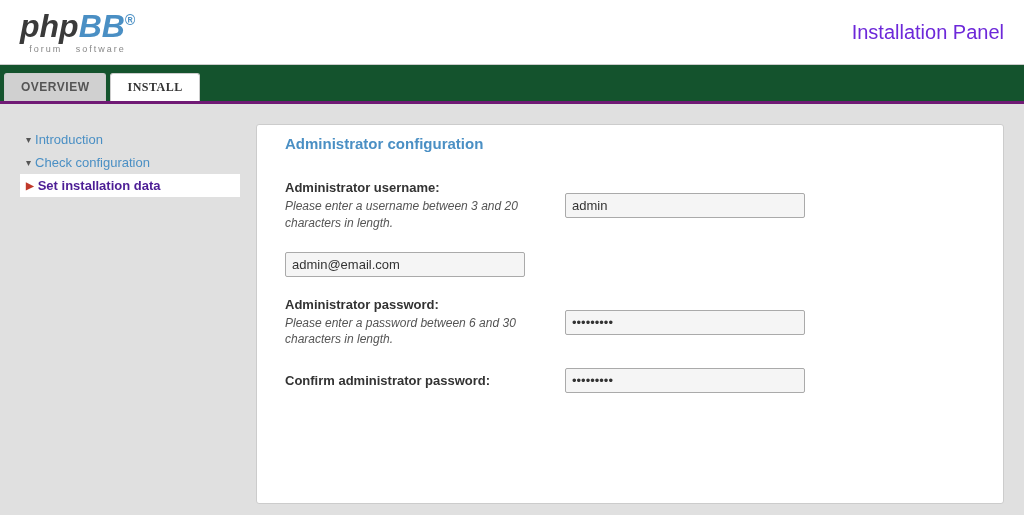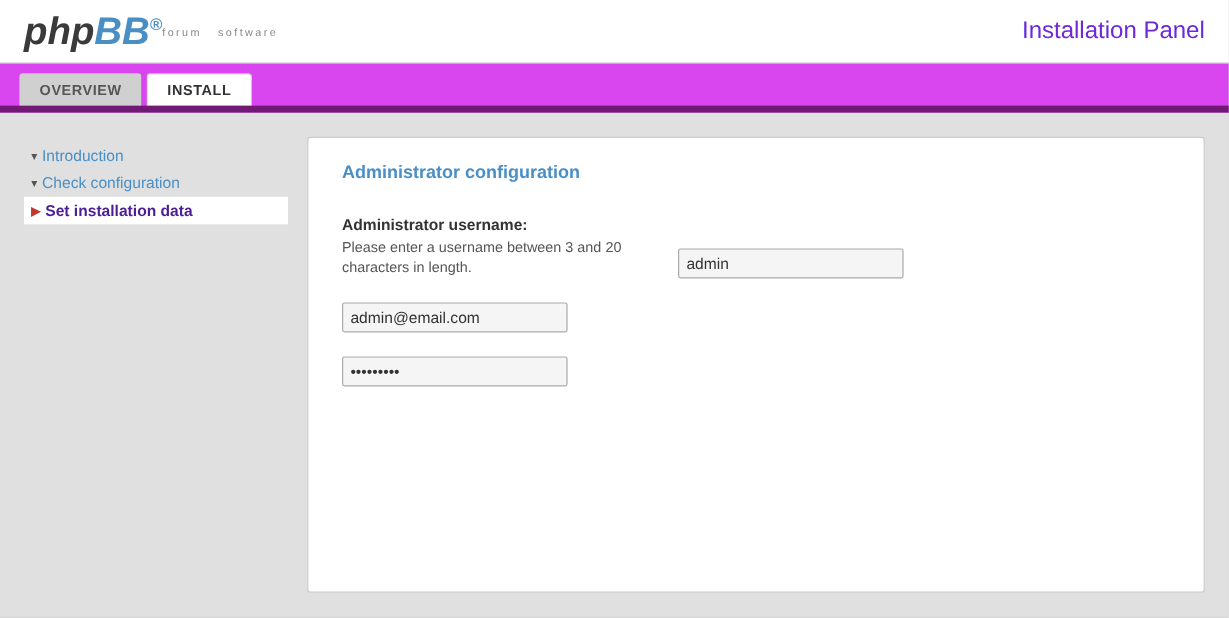--- a/index.html
+++ b/index.html
@@ -14,21 +14,21 @@
     .header {
       background: #ffffff;
       display: flex;
       align-items: center;
       justify-content: space-between;
       padding: 10px 20px;
       border-bottom: 1px solid #ccc;
     }
     .logo-img-area {
       display: flex;
-      flex-direction: row;
+      flex-direction: column;
       align-items: center;
     }
     .logo-text-main {
       font-size: 32px;
       font-weight: bold;
       font-style: italic;
       line-height: 1;
     }
     .logo-text-main .php-part { color: #3a3a3a; }
     .logo-text-main .bb-part { color: #4a8fc4; }
@@ -41,23 +41,23 @@
       margin-top: 2px;
     }
     .header-title {
       font-size: 20px;
       color: #6d28d9;
       font-weight: normal;
     }
 
     
     .tabs-bar {
-      background: #d946ef;
-      padding: 8px 0 0 16px;
-      border-bottom: 6px solid #701a75;
+      background: #14532d;
+      padding: 8px 0 0 4px;
+      border-bottom: 3px solid #701a75;
       display: flex;
       gap: 4px;
     }
     .tab {
       padding: 6px 16px;
       font-size: 12px;
       font-weight: bold;
       border: 1px solid #ccc;
       border-bottom: none;
       cursor: pointer;
@@ -65,20 +65,21 @@
       text-transform: uppercase;
       letter-spacing: 0.5px;
     }
     .tab-overview {
       background: #d0d0d0;
       color: #555;
     }
     .tab-install {
       background: #ffffff;
       color: #333;
+      font-family: Liberation Serif, serif;
     }
 
     
     .main-container {
       background: #e0e0e0;
       min-height: 420px;
       padding: 20px;
       display: flex;
       gap: 16px;
     }
@@ -115,57 +116,58 @@
       color: #c0392b;
       font-weight: bold;
     }
 
     
     .content-panel {
       flex: 1;
       background: #ffffff;
       border: 1px solid #ccc;
       border-radius: 3px;
-      padding: 20px 28px;
+      padding: 10px 28px;
     }
 
     .section-title {
       font-size: 15px;
       font-weight: bold;
       color: #4a8fc4;
       margin-bottom: 20px;
       padding-bottom: 8px;
     }
 
     .form-row {
       display: flex;
       margin-bottom: 20px;
-      align-items: flex-end;
+      align-items: center;
     }
     .form-label-col {
       width: 280px;
       min-width: 280px;
       padding-right: 16px;
     }
     .form-label-col .field-label {
       font-weight: bold;
       font-size: 13px;
       color: #333;
     }
     .form-label-col .field-hint {
       font-size: 12px;
       color: #555;
+      font-style: italic;
       margin-top: 3px;
       line-height: 1.4;
     }
     .form-input-col {
       flex: 1;
     }
     .form-input-col input {
-      width: 188px;
+      width: 240px;
       padding: 4px 6px;
       border: 1px solid #aaa;
       background: #f5f5f5;
       font-size: 13px;
       border-radius: 2px;
       color: #333;
     }
   </style>
 </head>
 <body>
@@ -219,20 +221,32 @@
       </div>
     </div>
 
     <div class="form-row">
       <div class="form-input-col">
         <input type="text" value="admin@email.com" style="">
       </div>
     </div>
 
     <div class="form-row">
+      <div class="form-label-col">
+        <div class="field-label">Administrator password:</div>
+        <div class="field-hint">Please enter a password between 6 and 30 characters in length.</div>
+      </div>
       <div class="form-input-col">
         <input type="password" value="password1" style="">
       </div>
     </div>
 
+    <div class="form-row">
+      <div class="form-label-col">
+        <div class="field-label">Confirm administrator password:</div>
+      </div>
+      <div class="form-input-col">
+        <input type="password" value="password1" style="">
+      </div>
+    </div>
   </div>
 
 </div>
 
 </body></html>

